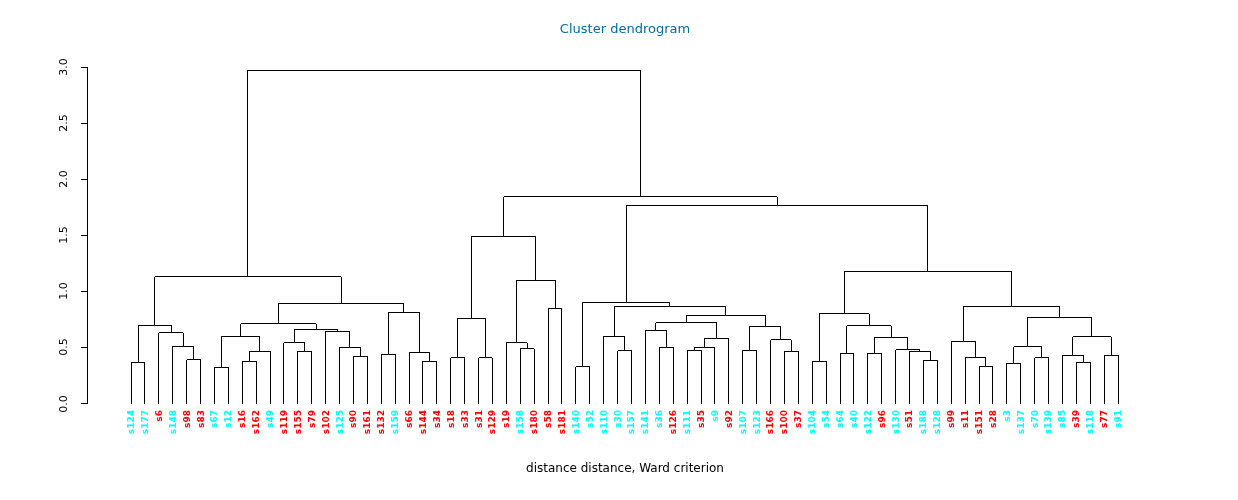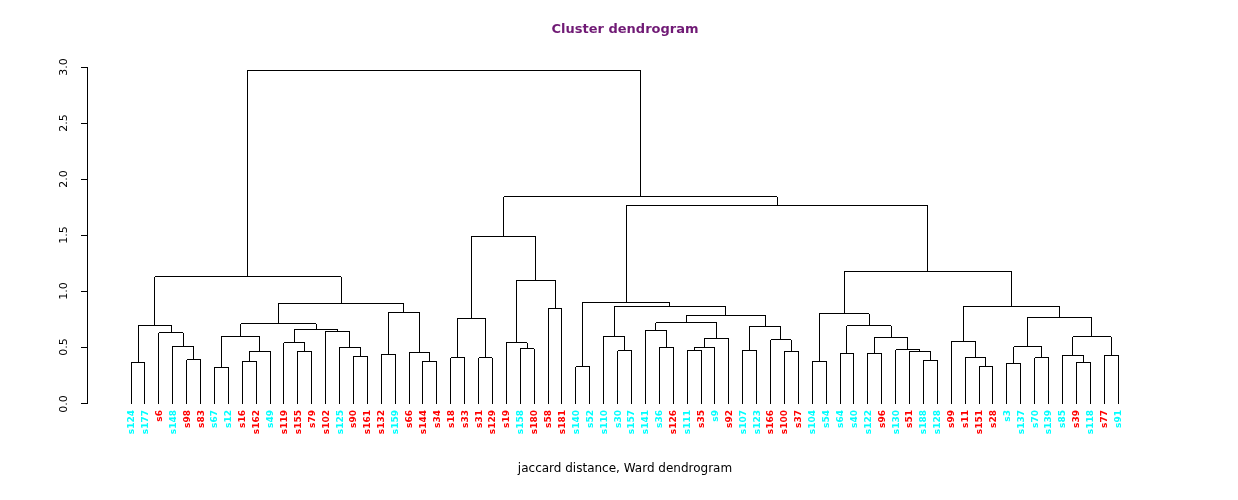--- a/index.html
+++ b/index.html
@@ -2,21 +2,21 @@
 <html><head>
 <meta charset="utf-8">
 <style>
   html,body { margin:0; padding:0; background:#ffffff; }
   .plot {
     position:relative; width:1238px; height:500px; background:#ffffff;
     font-family:"DejaVu Sans", "Liberation Sans", sans-serif; overflow:hidden;
   }
   .chart-title {
     position:absolute; top:21px; left:625px; transform:translateX(-50%);
-    font-size:13px; font-weight:bold; color:#701a75; white-space:nowrap;
+    font-size:13px; font-weight:normal; color:#0369a1; white-space:nowrap;
   }
   .x-label {
     position:absolute; top:461px; left:625px; transform:translateX(-50%);
     font-size:12px; color:#000; white-space:nowrap;
   }
   svg.canvas { position:absolute; left:0; top:0; }
   .leaf-lab {
     position:absolute; width:100px; height:12px; line-height:12px;
     text-align:right; font-size:9px; font-weight:bold;
     transform:rotate(-90deg); transform-origin:100% 0; white-space:nowrap;
@@ -115,14 +115,14 @@
       <div class="leaf-lab" style="color: rgb(0, 255, 255); left: 914.69px; top: 410px;">s137</div>
       <div class="leaf-lab" style="color: rgb(0, 255, 255); left: 928.592px; top: 410px;">s70</div>
       <div class="leaf-lab" style="color: rgb(0, 255, 255); left: 942.493px; top: 410px;">s139</div>
       <div class="leaf-lab" style="color: rgb(0, 255, 255); left: 956.394px; top: 410px;">s85</div>
       <div class="leaf-lab" style="color: rgb(255, 0, 0); left: 970.296px; top: 410px;">s39</div>
       <div class="leaf-lab" style="color: rgb(0, 255, 255); left: 984.197px; top: 410px;">s118</div>
       <div class="leaf-lab" style="color: rgb(255, 0, 0); left: 998.099px; top: 410px;">s77</div>
       <div class="leaf-lab" style="color: rgb(0, 255, 255); left: 1012px; top: 410px;">s91</div>
     </div>
 
-  <div class="x-label">jaccard distance, Ward dendrogram</div>
+  <div class="x-label">distance distance, Ward criterion</div>
 </div>
 
 </body></html>

